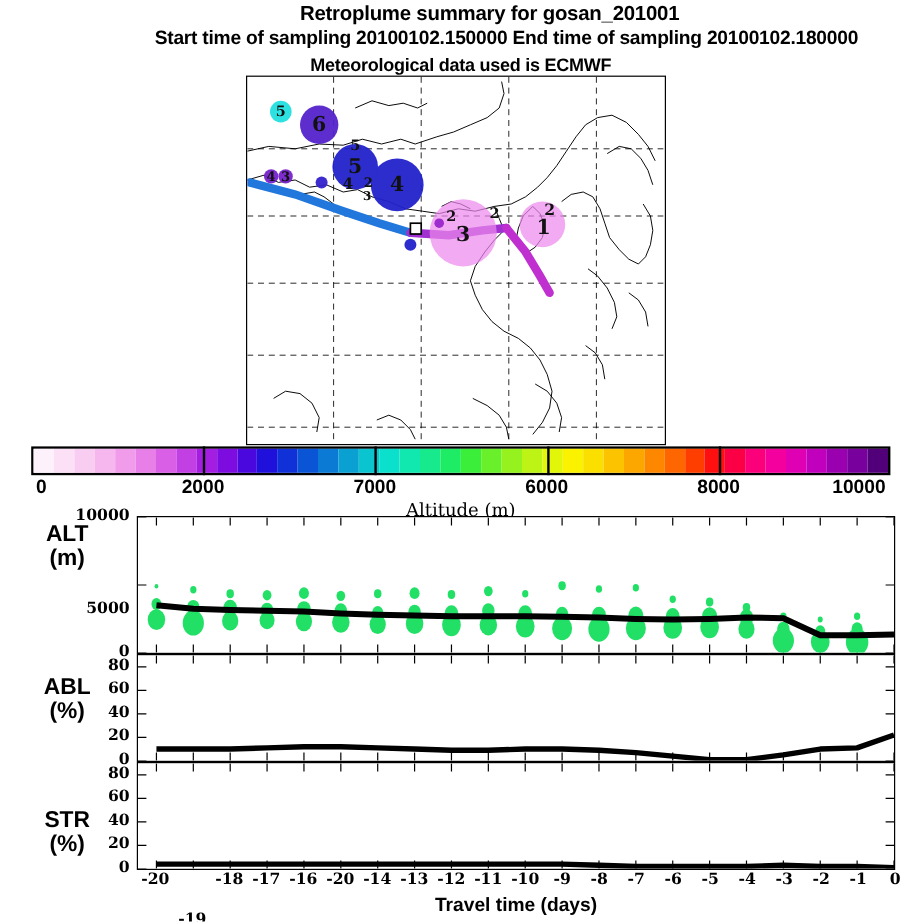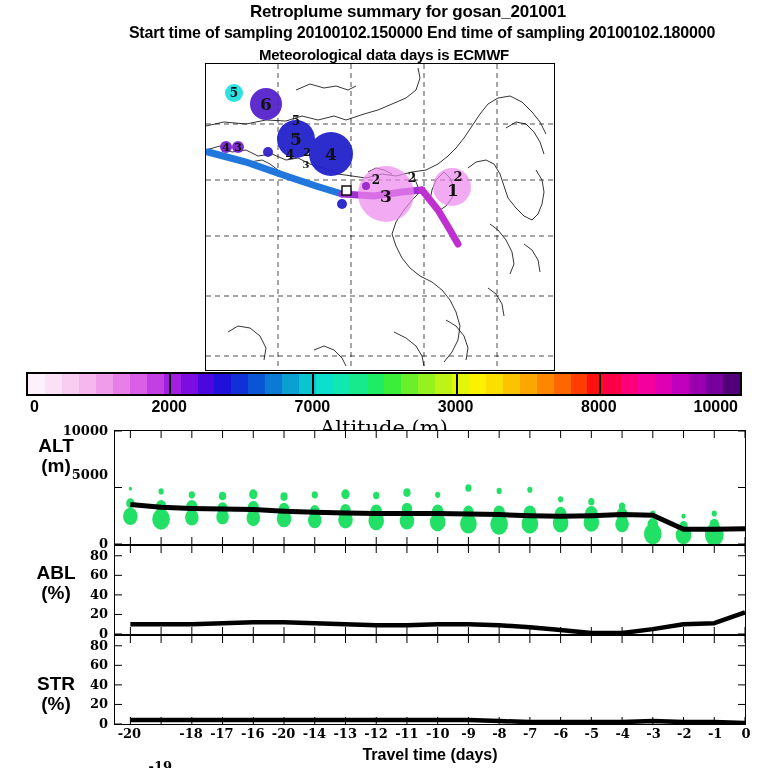--- a/index.html
+++ b/index.html
@@ -12,38 +12,38 @@
   #map-panel{position:absolute;left:205px;top:63px;width:350px;height:308px;
              border:1.5px solid #000;box-sizing:border-box;background:#fff;overflow:hidden;}
   #map-svg{position:absolute;left:0;top:0;}
   #cbar-wrap{position:absolute;left:26px;top:372px;width:716px;height:24px;}
   #cbar{position:absolute;left:0;top:0;width:716px;height:24px;border:2px solid #000;
         box-sizing:border-box;display:flex;}
   #cbar i{display:block;height:100%;flex:1 1 auto;}
   .cb-sep{position:absolute;top:0;width:2px;height:24px;background:#000;}
   .cb-tick{position:absolute;top:26px;font-size:16px;font-weight:bold;transform:translateX(-50%);}
   #cbar-label{position:absolute;left:0;top:44px;width:716px;text-align:center;
-              font-size:21px;font-family:"DejaVu Serif",serif;}
+              font-size:15px;font-family:"DejaVu Serif",serif;}
   .ylab{position:absolute;font-size:19px;font-weight:bold;text-align:center;line-height:1.05;left:8px;width:96px;}
   .panel{position:absolute;left:114px;width:632px;border:1.2px solid #000;
          box-sizing:border-box;background:#fff;overflow:hidden;}
   .panel svg{position:absolute;left:0;top:0;}
   .ytick{position:absolute;font-size:13px;font-weight:bold;text-align:right;width:60px;
          left:48px;transform:translateY(-50%);font-family:"DejaVu Serif",serif;}
   .xtick{position:absolute;font-size:13px;font-weight:bold;transform:translateX(-50%);
          top:726px;font-family:"DejaVu Serif",serif;}
   #xaxis-label{position:absolute;left:114px;width:632px;top:746px;text-align:center;
                font-size:16px;font-weight:bold;}
 </style>
 </head>
 <body>
 
 <div class="hdr" id="title">Retroplume summary for gosan_201001</div>
 <div class="hdr" id="subtitle">Start time of sampling 20100102.150000    End time of sampling 20100102.180000</div>
-<div class="hdr" id="metline">Meteorological data days is ECMWF</div>
+<div class="hdr" id="metline">Meteorological data used is ECMWF</div>
 
 <div id="map-panel">
   <svg id="map-svg" width="347" height="305" viewBox="0 0 347 305">
     <g stroke="#000" stroke-width="0.7" fill="none" stroke-dasharray="5,4">
       <line x1="72" y1="0" x2="72" y2="305"></line>
       <line x1="145" y1="0" x2="145" y2="305"></line>
       <line x1="218" y1="0" x2="218" y2="305"></line>
       <line x1="291" y1="0" x2="291" y2="305"></line>
       <line x1="0" y1="60" x2="347" y2="60"></line>
       <line x1="0" y1="116" x2="347" y2="116"></line>
@@ -160,21 +160,21 @@
       <i style="background: rgb(155, 0, 176);"></i>
       <i style="background: rgb(120, 0, 156);"></i>
       <i style="background: rgb(82, 0, 122);"></i>
     </div>
   <div id="cbar-label">Altitude (m)</div>
 <div class="cb-tick" style="left: 4px; transform: translateX(0px);">0</div>
     <div class="cb-tick" style="left: 143.2px;">2000</div>
     <div class="cb-sep" style="left: 143.2px;"></div>
     <div class="cb-tick" style="left: 286.4px;">7000</div>
     <div class="cb-sep" style="left: 286.4px;"></div>
-    <div class="cb-tick" style="left: 429.6px;">3000</div>
+    <div class="cb-tick" style="left: 429.6px;">6000</div>
     <div class="cb-sep" style="left: 429.6px;"></div>
     <div class="cb-tick" style="left: 572.8px;">8000</div>
     <div class="cb-sep" style="left: 572.8px;"></div>
     <div class="cb-tick" style="left: 712px; transform: translateX(-100%);">10000</div>
   </div>
 
 <div class="ylab" style="top:436px">
   <div>ALT</div>
     <div>(m)</div>
 </div>
@@ -410,21 +410,21 @@
       <line x1="0" y1="29.333333333333336" x2="7" y2="29.333333333333336" stroke="#000" stroke-width="1"></line>
       <line x1="630" y1="29.333333333333336" x2="623" y2="29.333333333333336" stroke="#000" stroke-width="1"></line>
       <line x1="0" y1="9.777777777777786" x2="7" y2="9.777777777777786" stroke="#000" stroke-width="1"></line>
       <line x1="630" y1="9.777777777777786" x2="623" y2="9.777777777777786" stroke="#000" stroke-width="1"></line>
       <path d="M15.365853658536587,84.08888888888889 L46.09756097560975,84.08888888888889 L76.82926829268293,84.08888888888889 L107.5609756097561,84.08888888888889 L138.29268292682926,84.08888888888889 L169.02439024390245,84.08888888888889 L199.7560975609756,84.08888888888889 L230.48780487804876,84.08888888888889 L261.2195121951219,84.08888888888889 L291.9512195121951,84.08888888888889 L322.6829268292683,84.08888888888889 L353.4146341463415,84.08888888888889 L384.1463414634146,85.06666666666666 L414.8780487804878,86.04444444444445 L445.60975609756093,86.04444444444445 L476.3414634146342,86.04444444444445 L507.07317073170736,86.04444444444445 L537.8048780487804,85.06666666666666 L568.5365853658536,86.04444444444445 L599.2682926829268,86.04444444444445 L630,87.02222222222223" fill="none" stroke="#000000" stroke-width="4.5" stroke-linejoin="round"></path>
     </svg>
   </div>
 
 <div id="ticks-layer">
     <div class="ytick" style="top: 543px;">0</div>
-    <div class="ytick" style="top: 474px;">5000</div>
+    <div class="ytick" style="top: 507px;">5000</div>
     <div class="ytick" style="top: 430px;">10000</div>
     <div class="ytick" style="top: 633px;">0</div>
     <div class="ytick" style="top: 613.444px;">20</div>
     <div class="ytick" style="top: 593.889px;">40</div>
     <div class="ytick" style="top: 574.333px;">60</div>
     <div class="ytick" style="top: 554.778px;">80</div>
     <div class="ytick" style="top: 723px;">0</div>
     <div class="ytick" style="top: 703.444px;">20</div>
     <div class="ytick" style="top: 683.889px;">40</div>
     <div class="ytick" style="top: 664.333px;">60</div>

